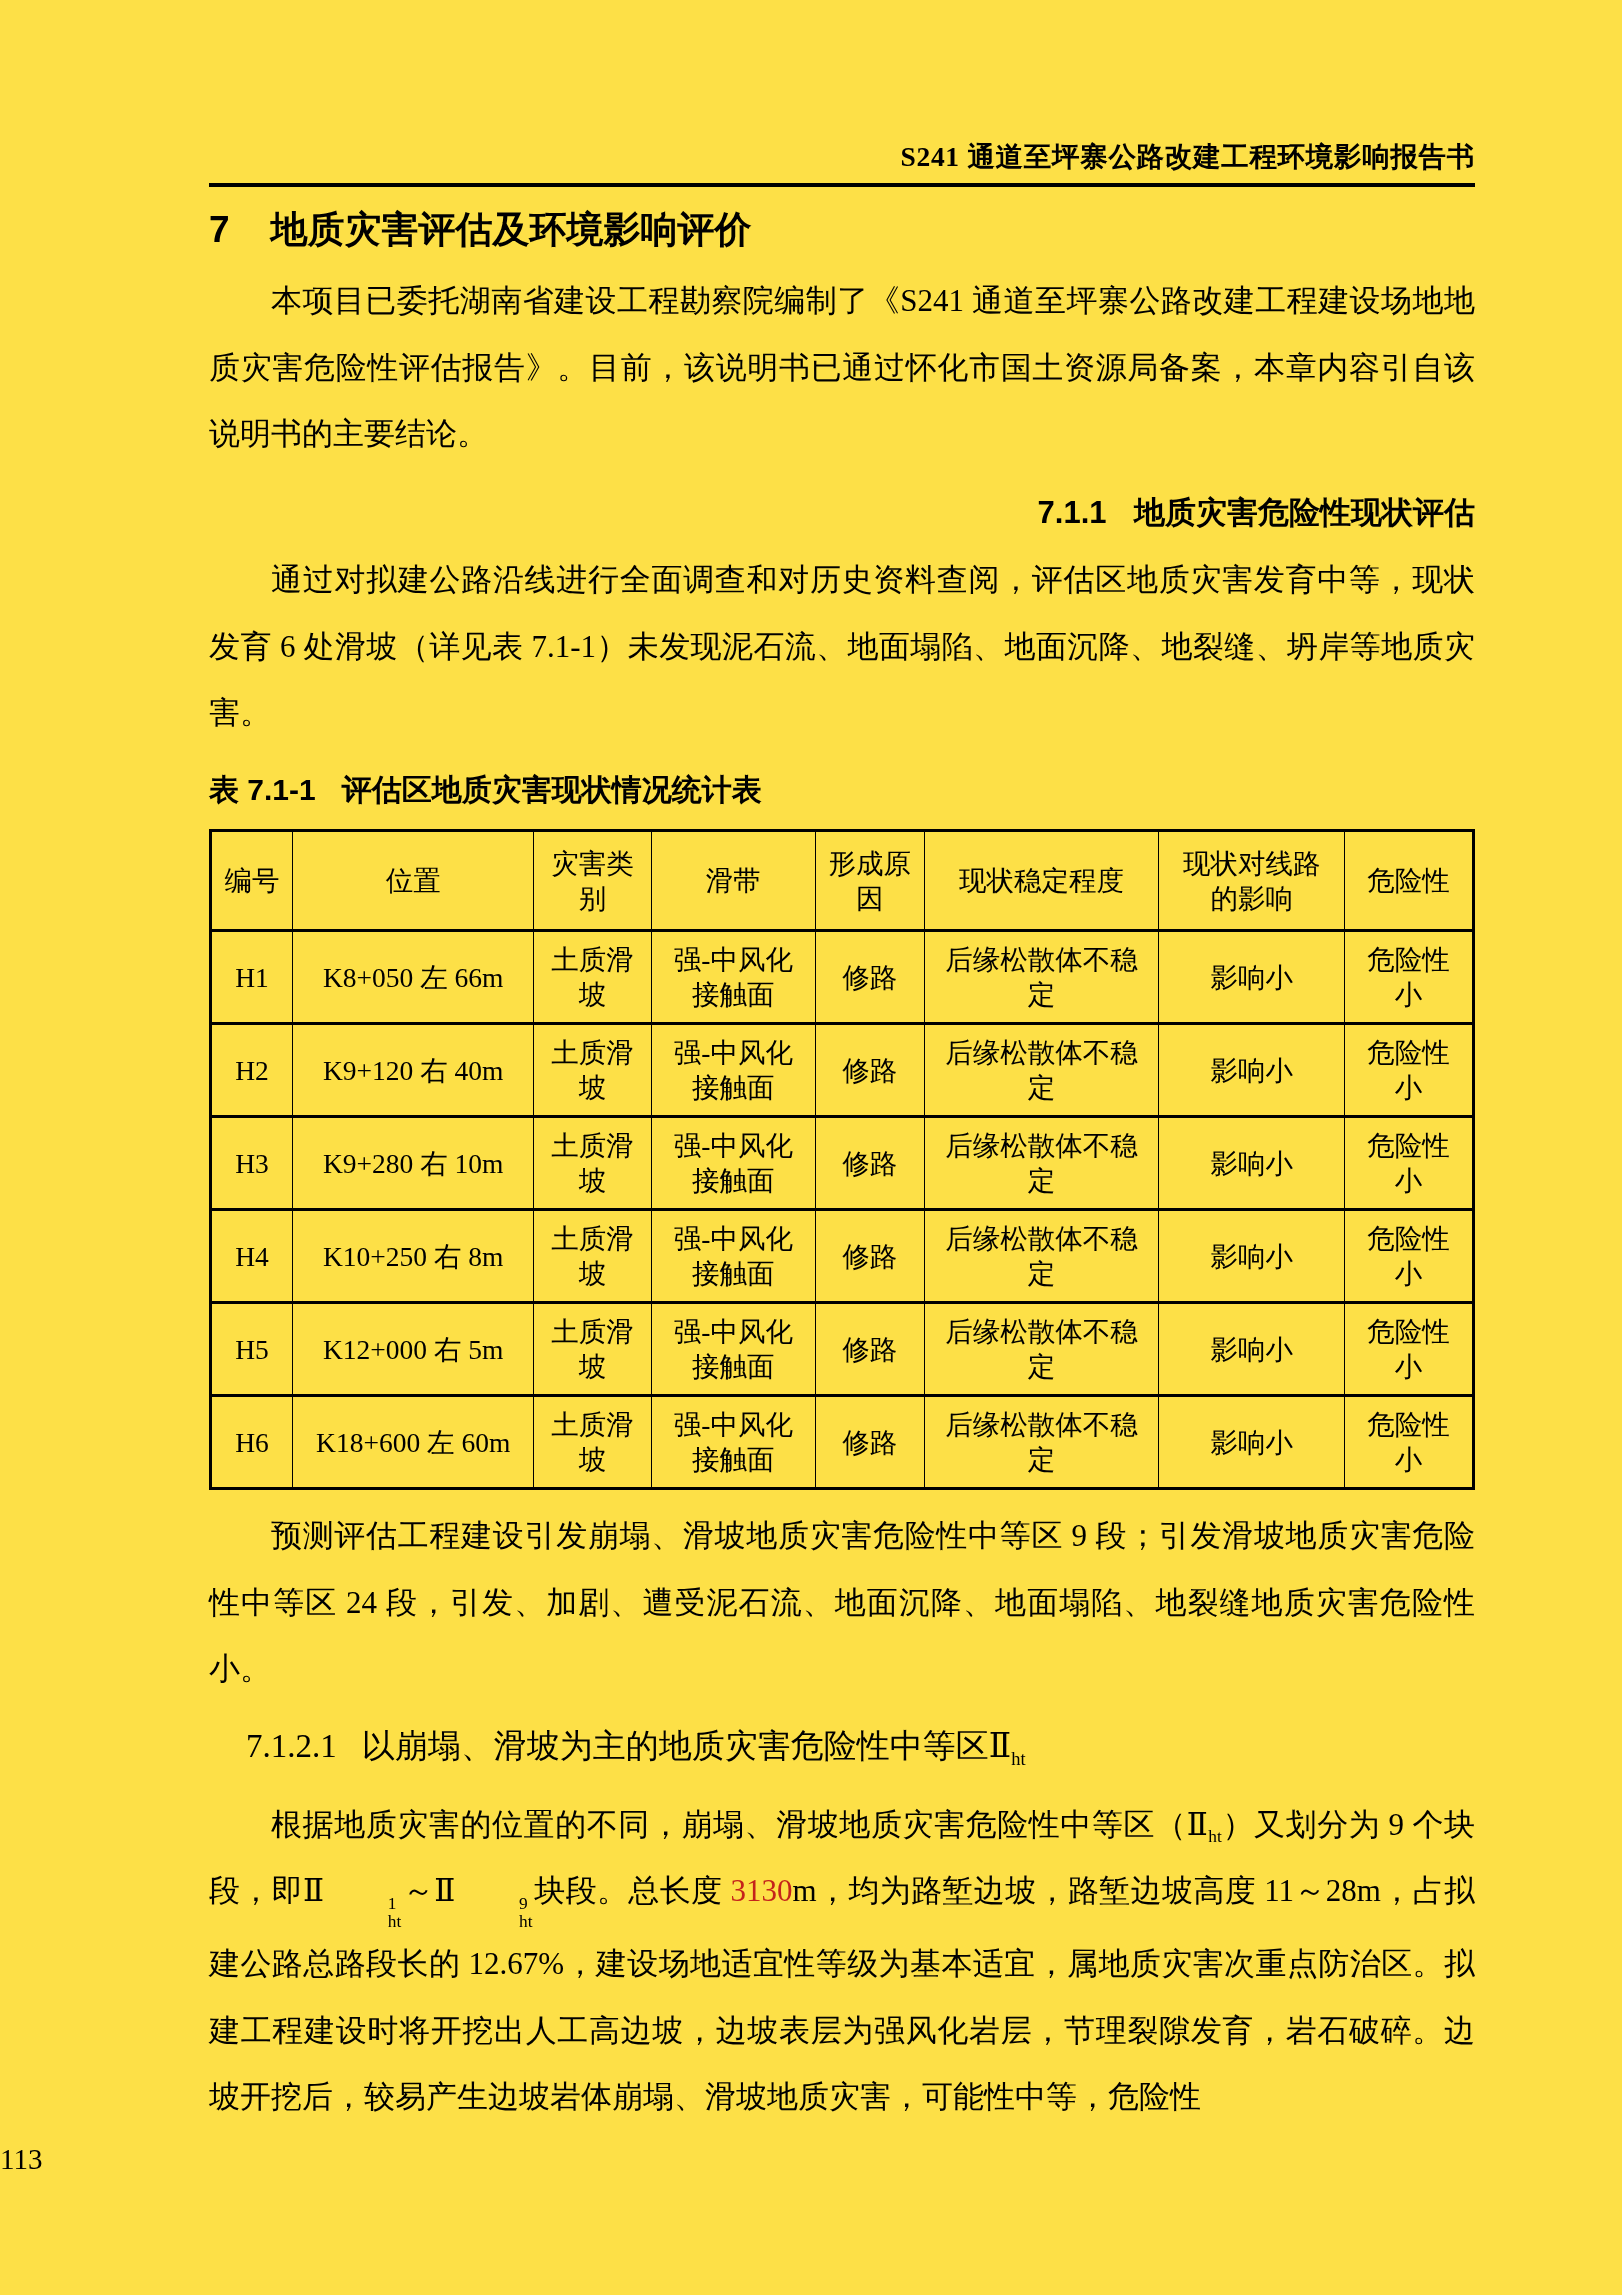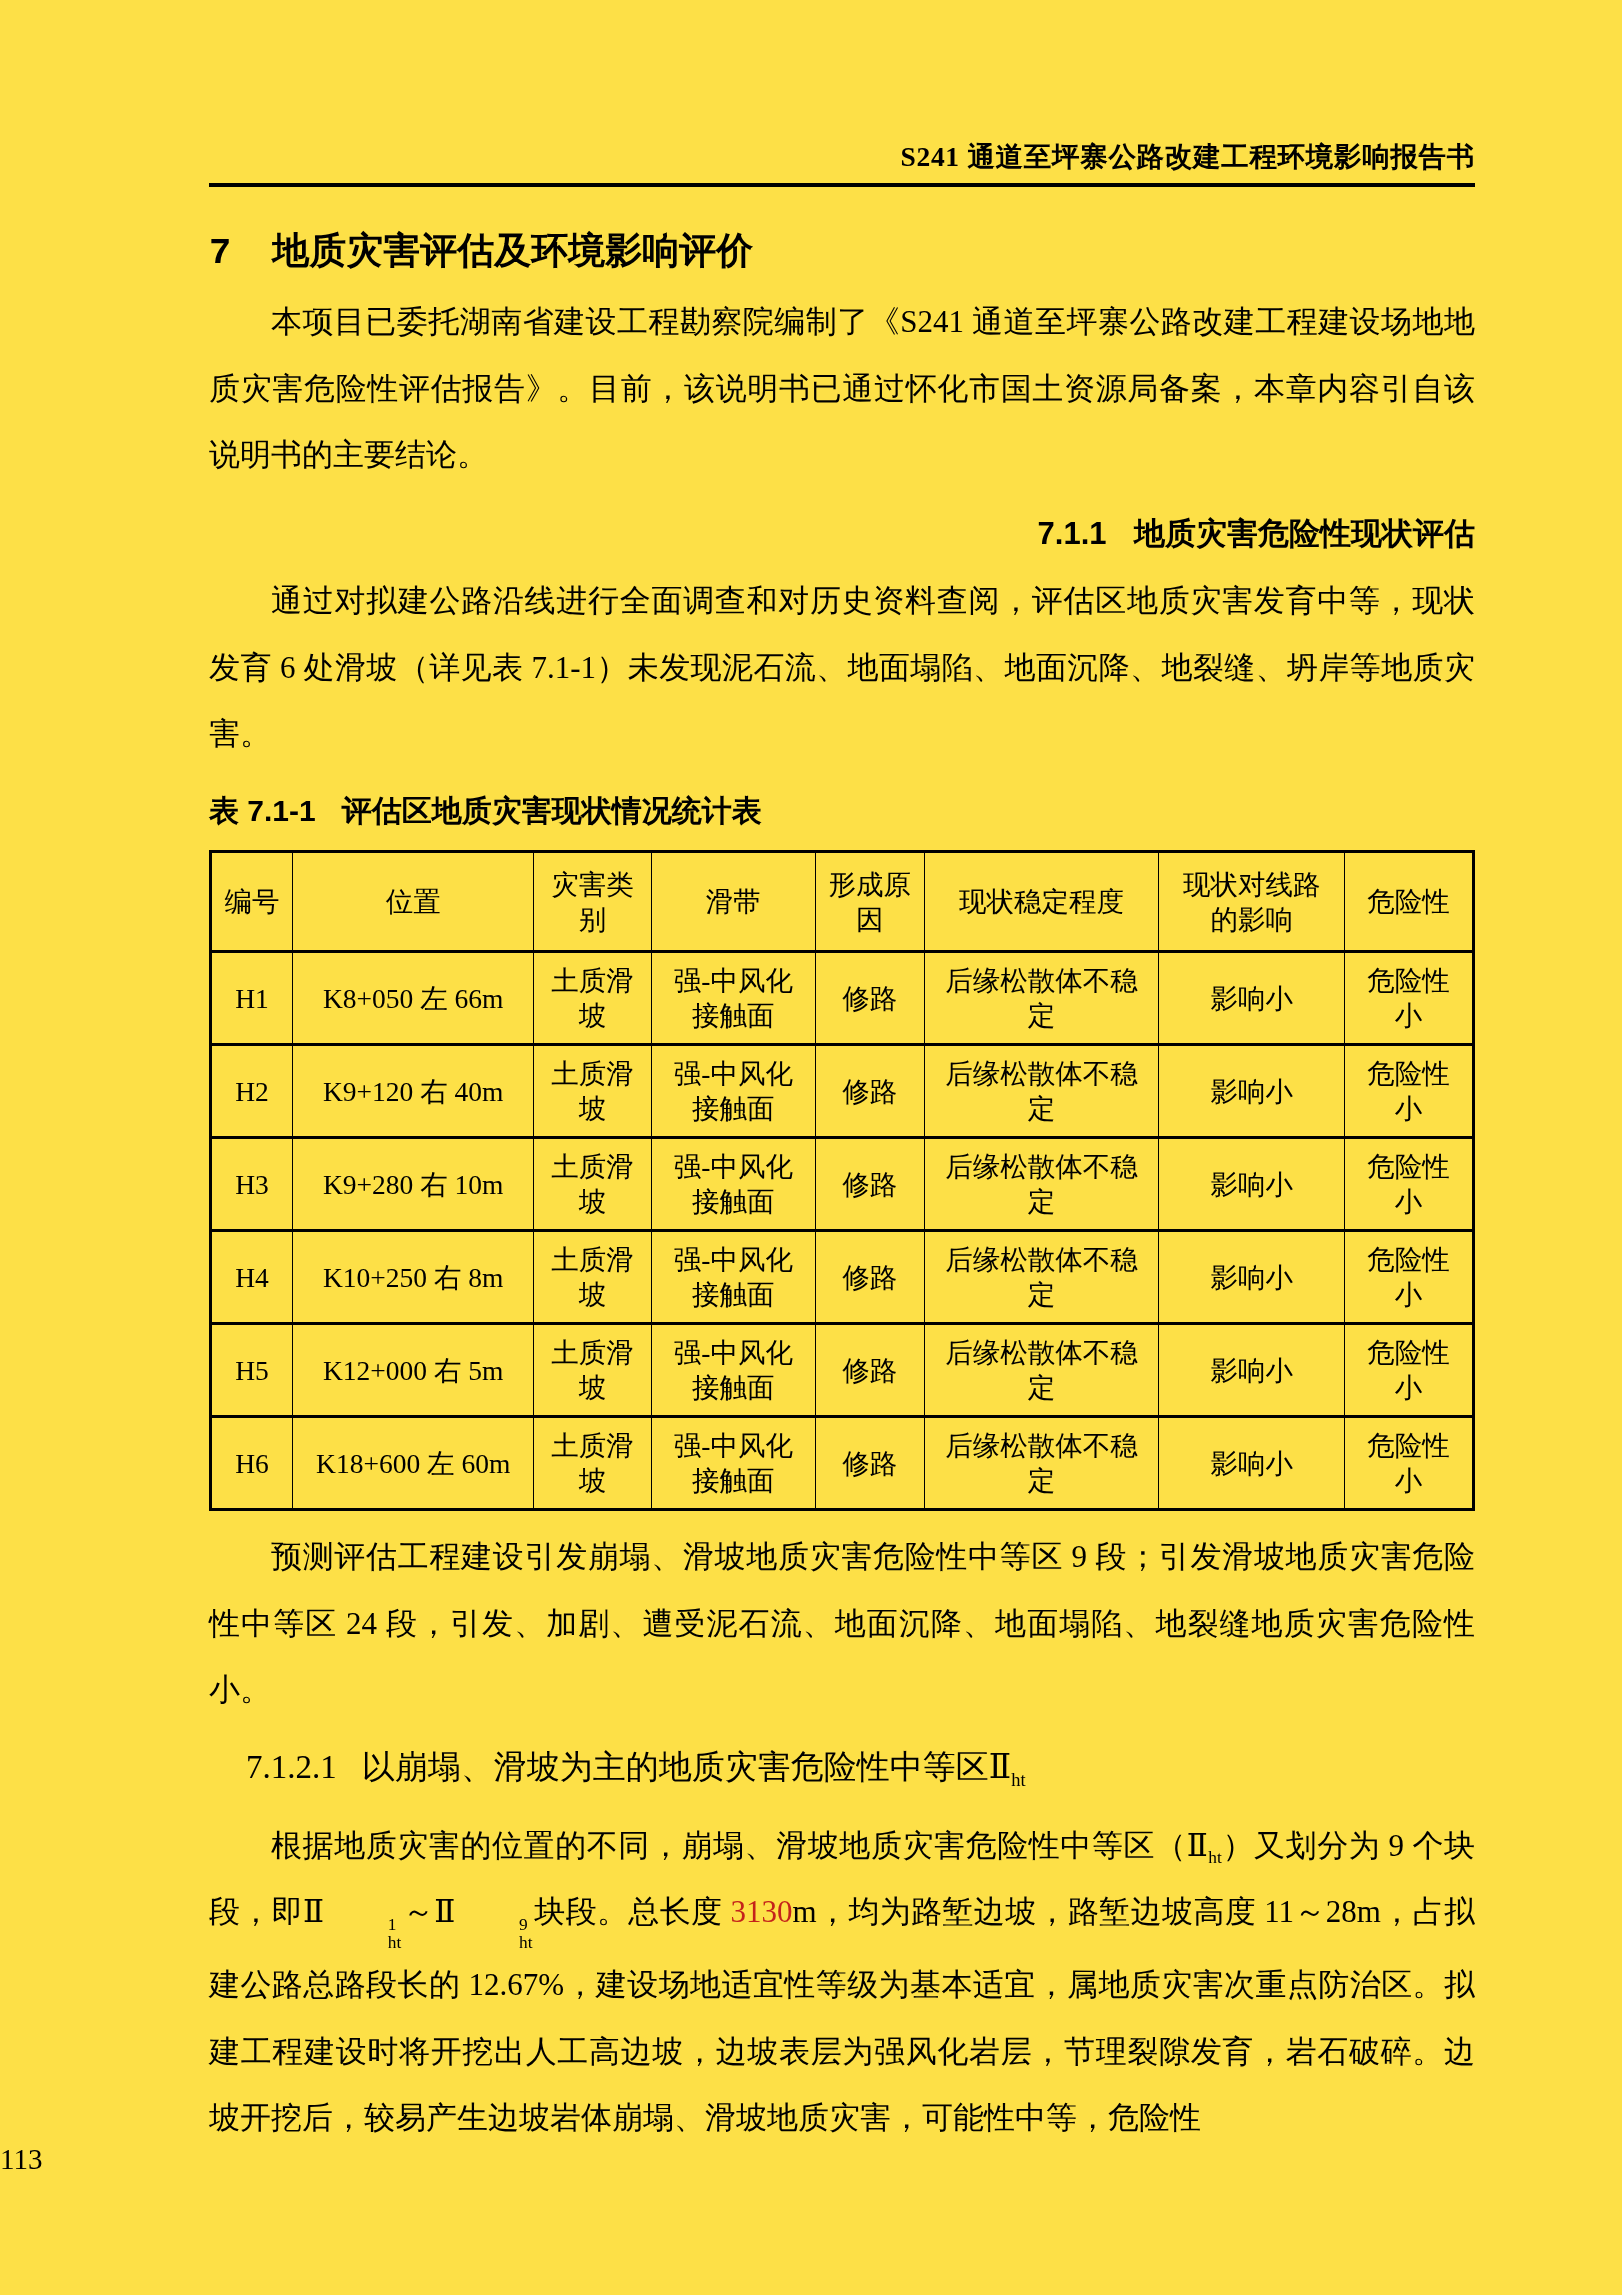--- a/index.html
+++ b/index.html
@@ -18,22 +18,22 @@
   .header-text {
     padding-top:139px;
     text-align:right;
     font-size:27.5px;
     font-weight:bold;
     letter-spacing:0.7px;
   }
   .header-rule { margin-top:7.9px; height:4.6px; background:#000; }
 
   .h1 {
-    margin-top:39px;
-    font-family:Liberation Mono, monospace;
+    margin-top:18px;
+    font-family:Liberation Sans, sans-serif;
     font-weight:bold;
     font-size:37px;
   }
   .h1 .num-gap { display:inline-block; width:41px; }
   .h2 {
     margin-top:38px;
     font-family:"Liberation Sans","DejaVu Sans",sans-serif;
     font-weight:bold;
     font-size:33px;
   }

